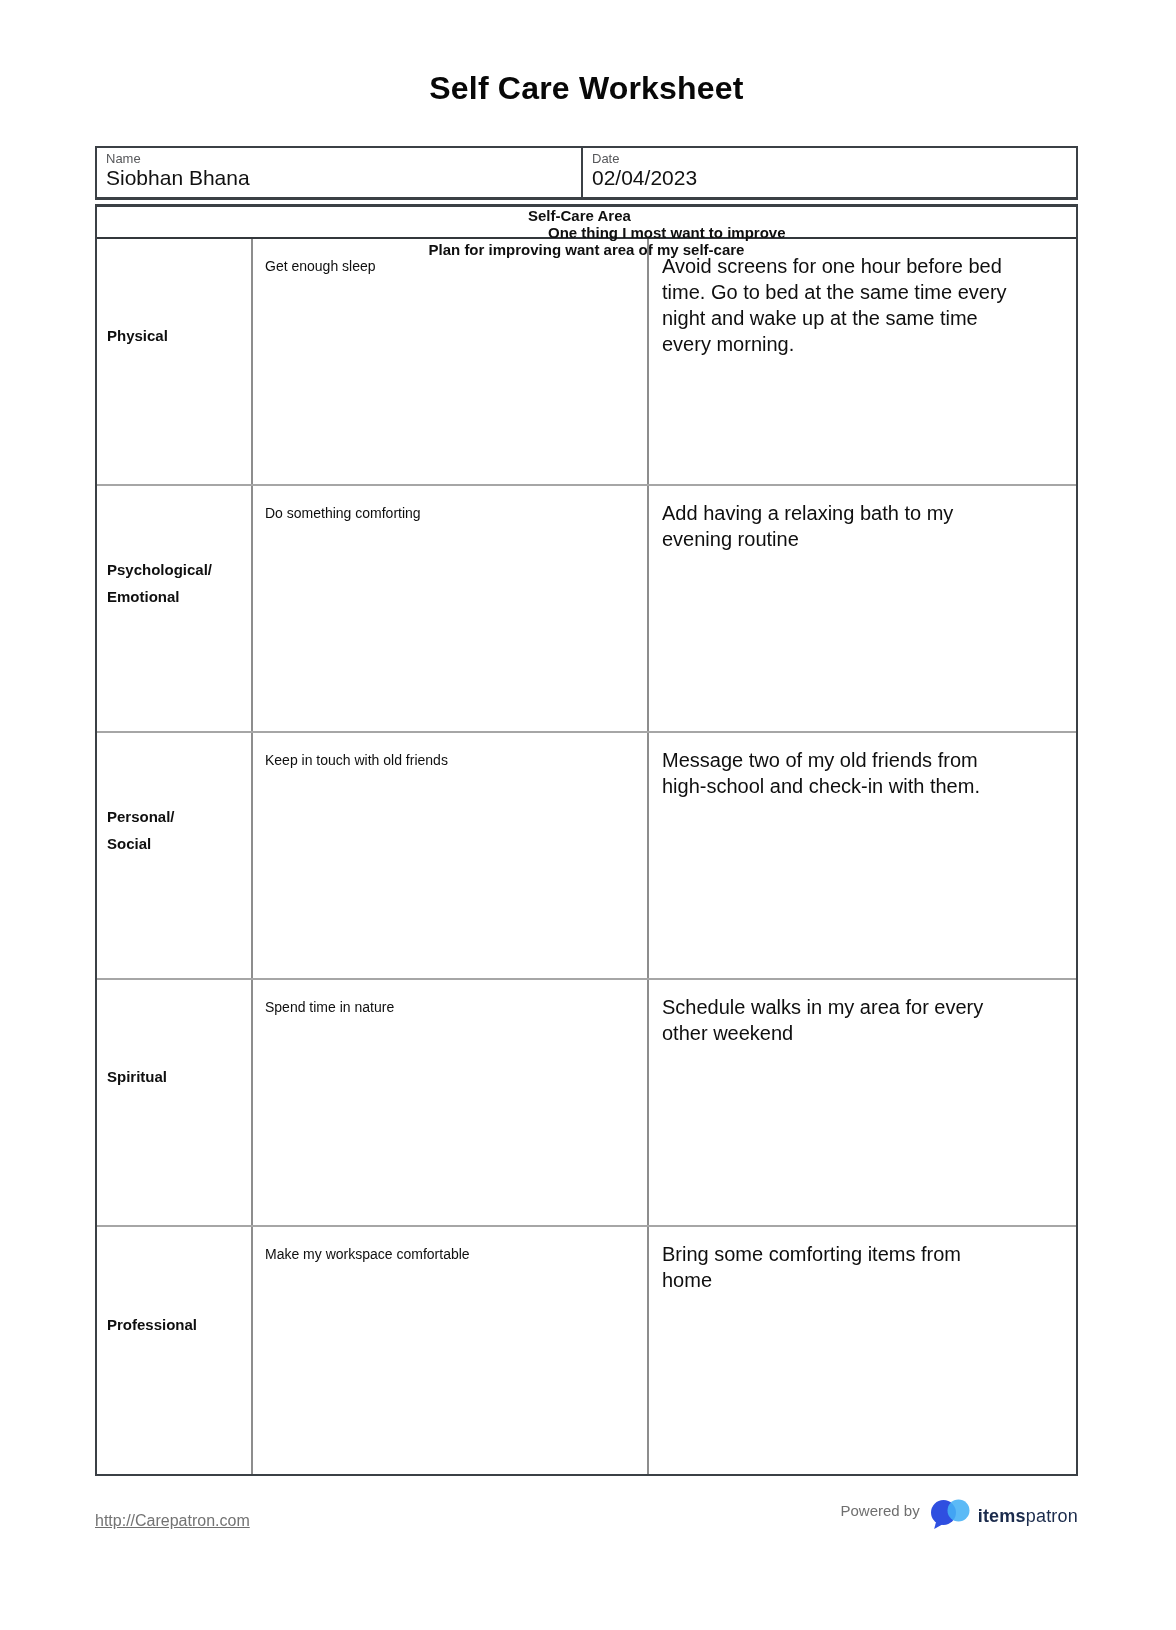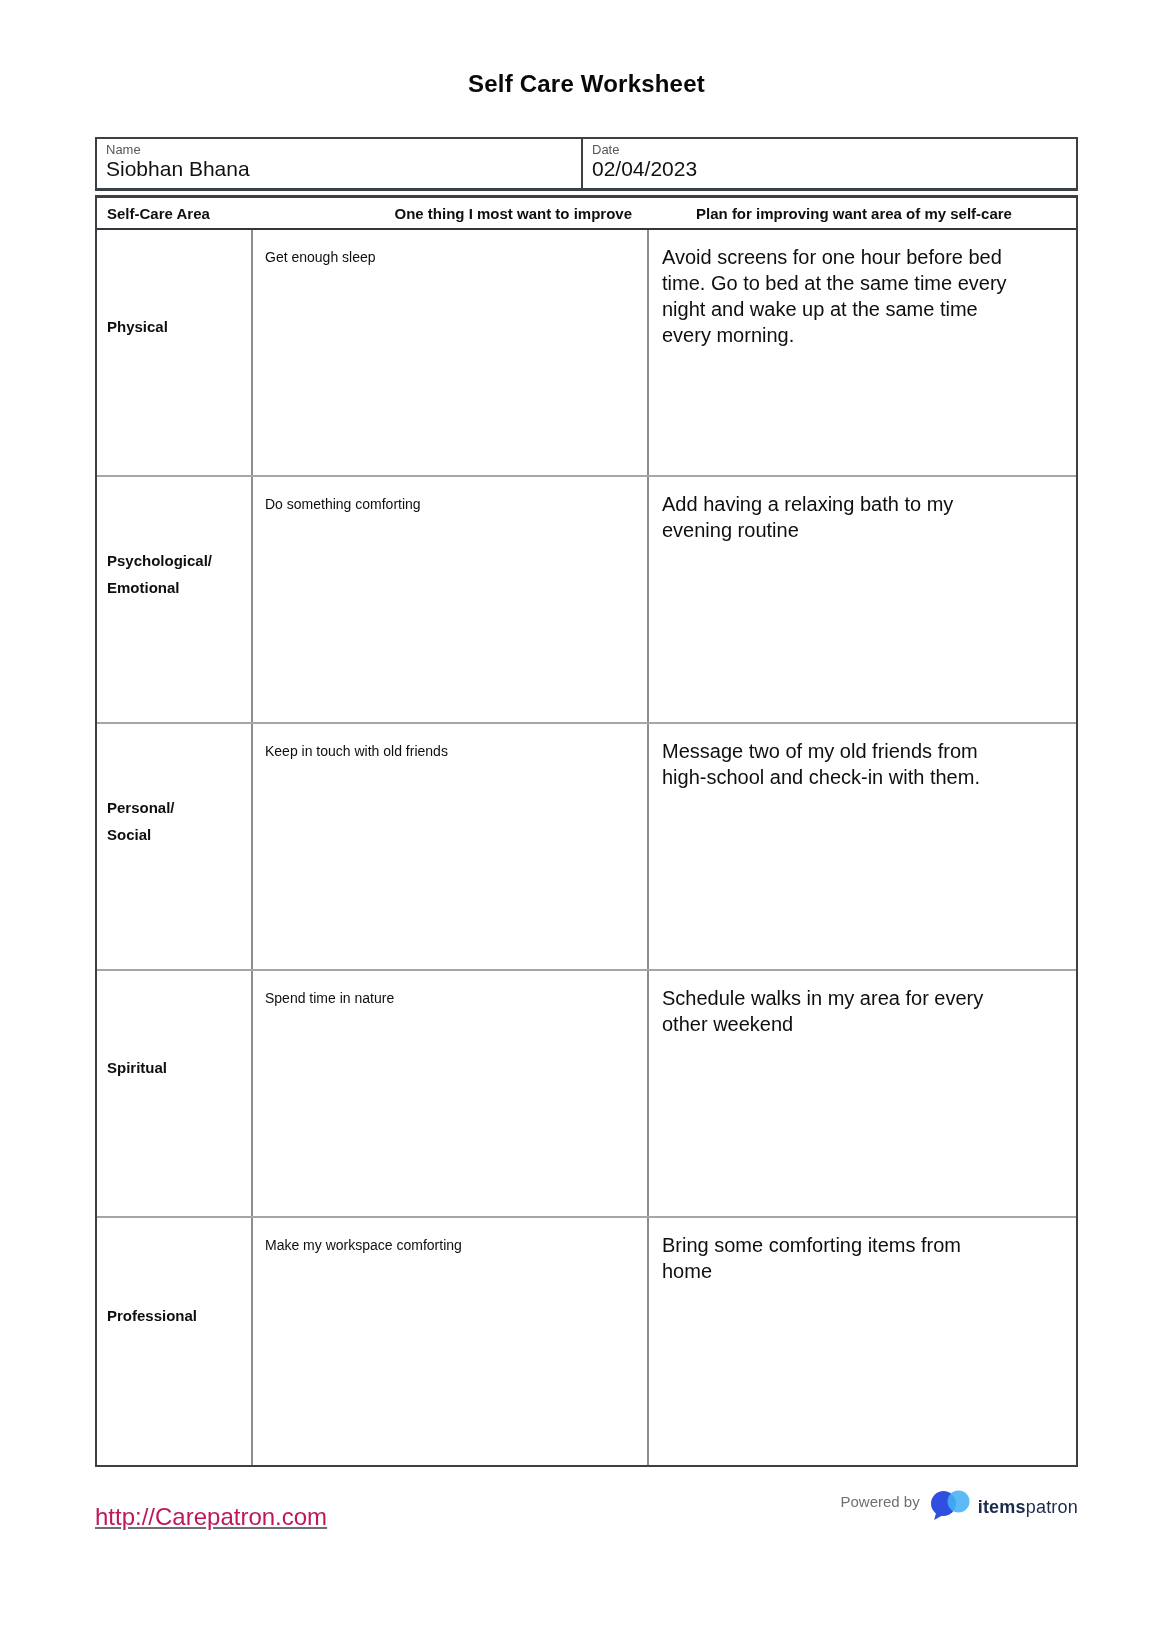--- a/index.html
+++ b/index.html
@@ -7,21 +7,21 @@
   body {
     width:1176px; height:1630px;
     font-family:"Liberation Sans", sans-serif;
     color:#0f0f0f;
     position:relative;
     overflow:hidden;
   }
   .sheet { padding:70px 98px 0 95px; }
 
   .doc-title {
-    font-size:24px;
+    font-size:32px;
     font-weight:bold;
     text-align:center;
     letter-spacing:.2px;
     margin:0 0 39px 0;
     color:#080808;
   }
 
   
   .meta-table {
     display:flex;
@@ -41,20 +41,21 @@
     border:2px solid #3b4045;
     border-top-width:3px;
   }
   .grid-header {
     display:flex;
     align-items:center;
     height:32px;
     border-bottom:2px solid #33373b;
     font-weight:bold;
     font-size:15px;
+    flex-direction:column;
   }
   .gh-area { width:137px; padding-left:10px; }
   .gh-improve { width:398px; text-align:right; }
   .gh-plan { flex:1; text-align:center; }
 
   .grid-row {
     display:flex;
     height:247px;
     border-bottom:2px solid #a6a6a6;
   }
@@ -89,22 +90,22 @@
 
   
   .footer {
     margin-top:20px;
     display:flex;
     justify-content:space-between;
     align-items:flex-start;
   }
   .footer-link {
     margin-top:16px;
-    font-size:24px;
-    color:#be185d;
+    font-size:16px;
+    color:#737373;
     text-decoration:underline;
     text-decoration-color:#6f6f6f;
     cursor:pointer;
   }
   .branding { display:flex; align-items:flex-start; cursor:pointer; }
   .powered-by { font-size:15px; color:#6f6f6f; margin:6px 9px 0 0; }
   .logo-mark { margin-top:2px; }
   .brand-name { font-size:18px; margin:10px 0 0 5px; color:#1b2b4c; letter-spacing:.2px; }
   .brand-name .bold { font-weight:bold; }
 </style>
@@ -161,21 +162,21 @@
 
     <div class="grid-row">
       <div class="cell-area">Spiritual</div>
       <div class="cell-improve">Spend time in nature</div>
       <div class="cell-plan">Schedule walks in my area for every
 other weekend</div>
     </div>
 
     <div class="grid-row">
       <div class="cell-area">Professional</div>
-      <div class="cell-improve">Make my workspace comforting</div>
+      <div class="cell-improve">Make my workspace comfortable</div>
       <div class="cell-plan">Bring some comforting items from
 home</div>
     </div>
 
   </div>
 
   <div class="footer">
     <a class="footer-link">http://Carepatron.com</a>
 
     <div class="branding">

